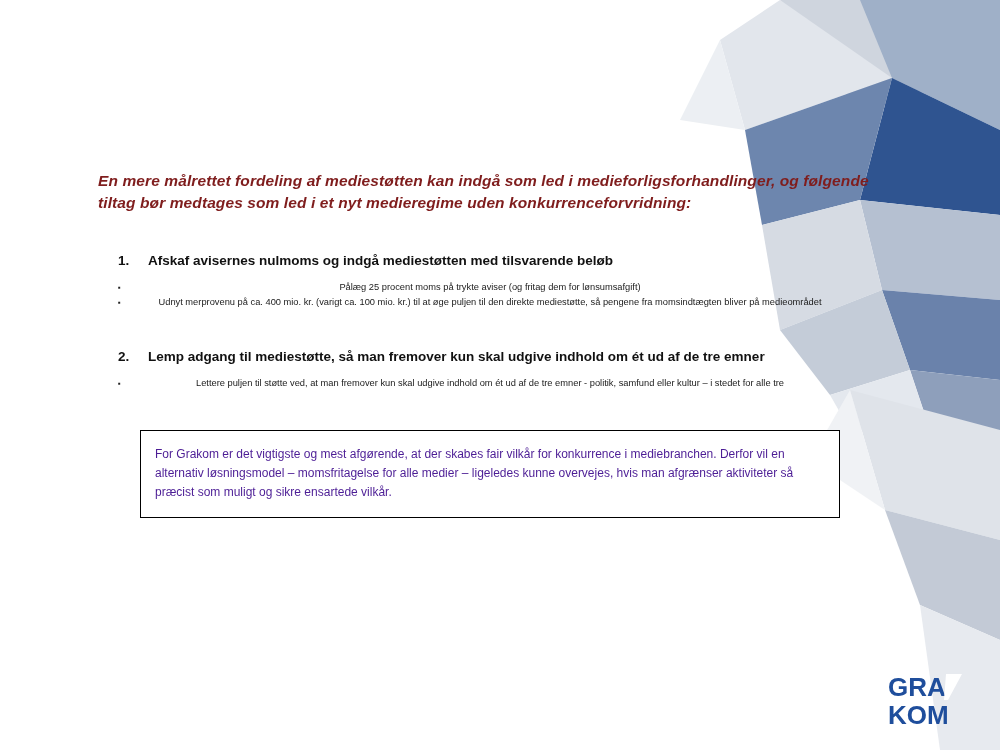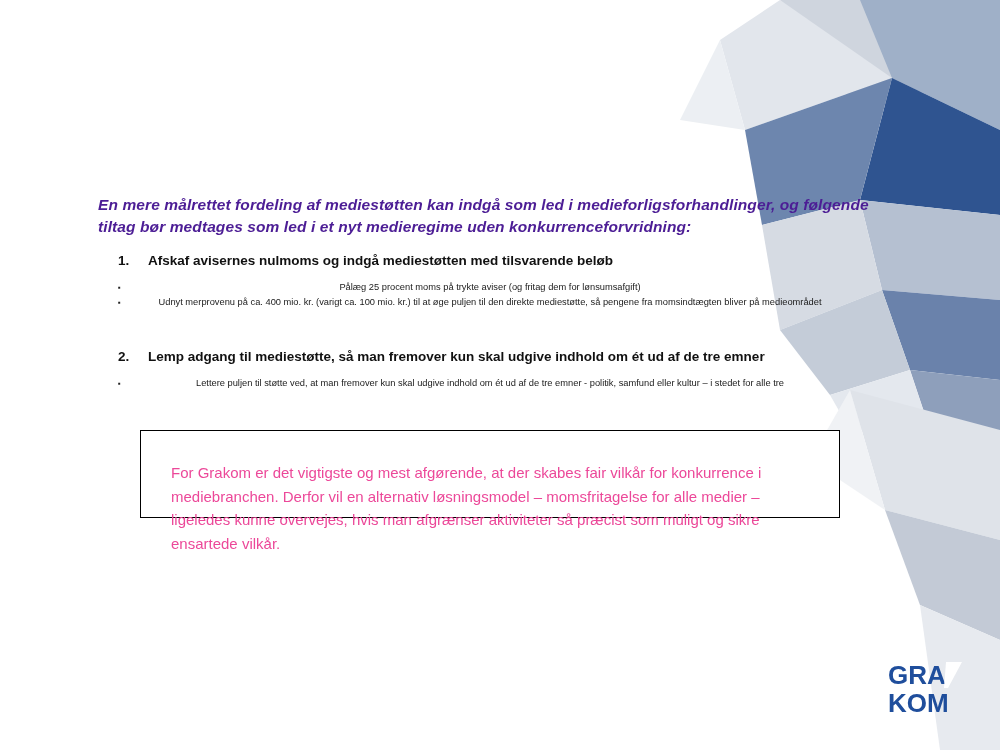--- a/index.html
+++ b/index.html
@@ -45,24 +45,23 @@
     height: 750px;
   }
   .intro {
     position: absolute;
     left: 98px;
     top: 170px;
     width: 790px;
     font-size: 15.5px;
     font-style: italic;
     font-weight: bold;
-    color: #4c1d95;
+    color: #7f1d1d;
     line-height: 1.45;
     letter-spacing: 0.1px;
-    margin-top: 24px;
   }
   .point {
     position: absolute;
     left: 118px;
     width: 760px;
   }
   .point-heading {
     font-size: 13.5px;
     font-weight: bold;
     color: #111111;
@@ -108,29 +107,29 @@
     left: 140px;
     top: 430px;
     width: 700px;
     height: 88px;
     border: 1.6px solid #000000;
     background: #ffffff;
     padding: 14px 16px 10px 14px;
     box-sizing: border-box;
   }
   .callout p {
-    margin: 16px;
-    font-size: 15px;
-    color: #ec4899;
+    margin: 0;
+    font-size: 12px;
+    color: #4c1d95;
     line-height: 1.58;
   }
   .logo {
     position: absolute;
     right: 32px;
-    bottom: 30px;
+    bottom: 18px;
     width: 80px;
     height: 62px;
   }
   .logo svg { display: block; }
 </style>
 </head>
 <body>
 
 <div class="slide">
 

